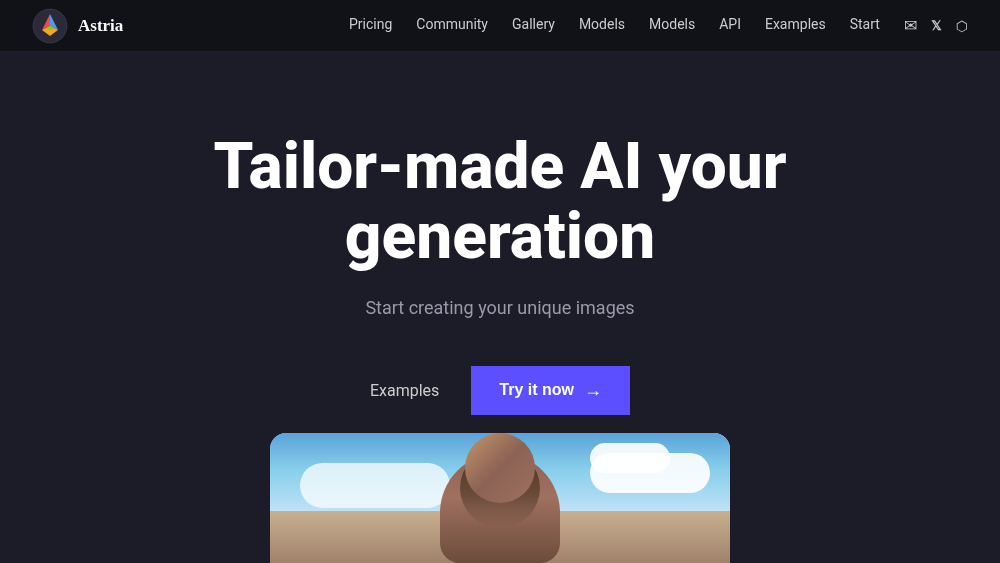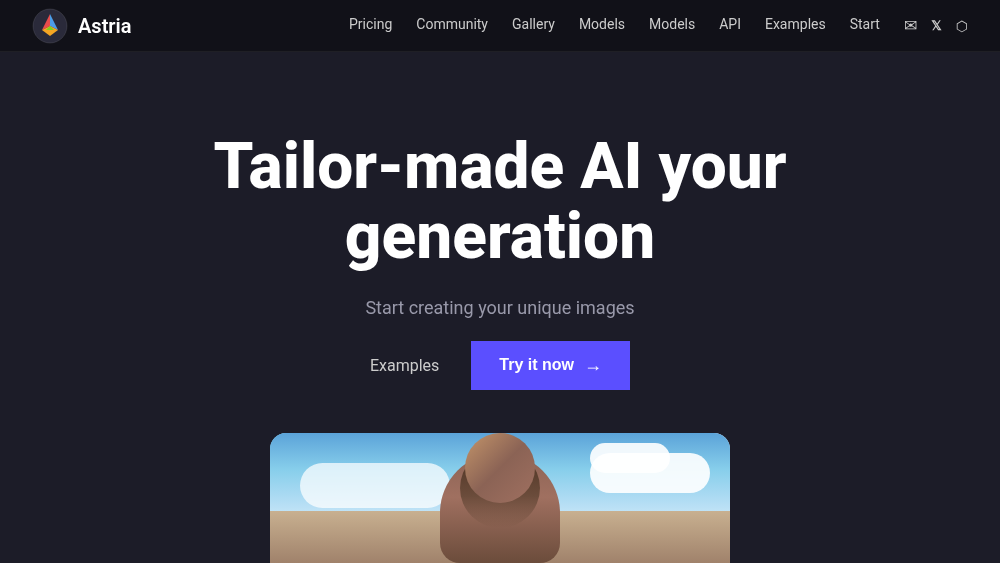--- a/index.html
+++ b/index.html
@@ -34,23 +34,24 @@
       align-items: center;
       gap: 10px;
     }
 
     .logo-icon {
       width: 36px;
       height: 36px;
     }
 
     .logo-text {
-      font-size: 20px;
+      font-size: 17px;
       font-weight: 600;
       color: #ffffff;
+      font-family: Liberation Serif, serif;
     }
 
     .navbar-right {
       display: flex;
       align-items: flex-start;
       gap: 24px;
     }
 
     .nav-link {
       font-size: 14px;
@@ -89,21 +90,21 @@
       line-height: 1.1;
       color: #ffffff;
       max-width: 700px;
       margin-bottom: 24px;
     }
 
     .hero-subtitle {
       font-size: 18px;
       color: #9999aa;
       text-align: right;
-      margin-bottom: 23px;
+      margin-bottom: 48px;
     }
 
     .cta-row {
       display: flex;
       align-items: center;
       gap: 32px;
     }
 
     .examples-link {
       font-size: 16px;

